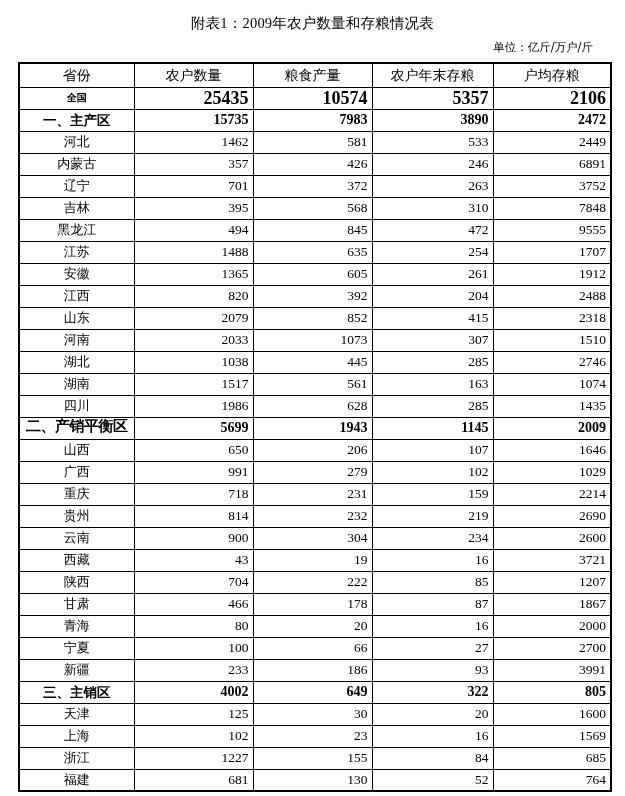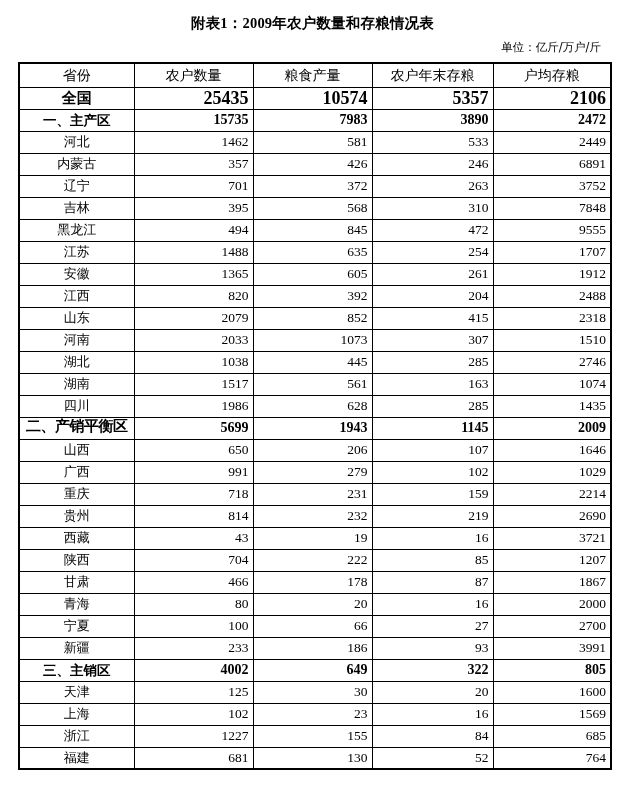--- a/index.html
+++ b/index.html
@@ -18,34 +18,34 @@
 
   .page {
     width: 625px;
     height: 796px;
     position: relative;
     box-sizing: border-box;
   }
 
   .doc-title {
     text-align: center;
-    font-weight: bold;
+    font-weight: normal;
     font-size: 14.5px;
     letter-spacing: 0.2px;
     margin: 0;
     padding-top: 14px;
     line-height: 18px;
     font-family: "Liberation Serif", "DejaVu Serif", serif;
   }
 
   .unit-line {
     text-align: right;
     font-size: 11.5px;
     line-height: 14px;
-    padding-right: 24px;
+    padding-right: 32px;
     padding-top: 8px;
     font-family: "DejaVu Sans", "Liberation Sans", sans-serif;
   }
 
   .table-wrap {
     position: absolute;
     left: 18px;
     top: 62px;
     width: 592px;
   }
@@ -104,21 +104,21 @@
     font-size: 13.5px;
     letter-spacing: 0px;
   }
   tr.section td.val {
     font-size: 14px;
   }
 
   tr.total td {
     font-weight: bold;
   }
-  tr.total td.prov { font-size: 15px; }
+  tr.total td.prov { font-size: 10px; }
   tr.total td.val  { font-size: 18px; }
 
   tr.section.wide td.prov {
     font-size: 15px;
     letter-spacing: -0.5px;
     font-family: Liberation Mono, monospace;
   }
 </style>
 </head>
 <body>
@@ -282,20 +282,27 @@
             <td class="val">2214</td>
           </tr>
           <tr>
             <td class="prov">贵州</td>
             <td class="val">814</td>
             <td class="val">232</td>
             <td class="val">219</td>
             <td class="val">2690</td>
           </tr>
           <tr>
+            <td class="prov">云南</td>
+            <td class="val">900</td>
+            <td class="val">304</td>
+            <td class="val">234</td>
+            <td class="val">2600</td>
+          </tr>
+          <tr>
             <td class="prov">西藏</td>
             <td class="val">43</td>
             <td class="val">19</td>
             <td class="val">16</td>
             <td class="val">3721</td>
           </tr>
           <tr>
             <td class="prov">陕西</td>
             <td class="val">704</td>
             <td class="val">222</td>

